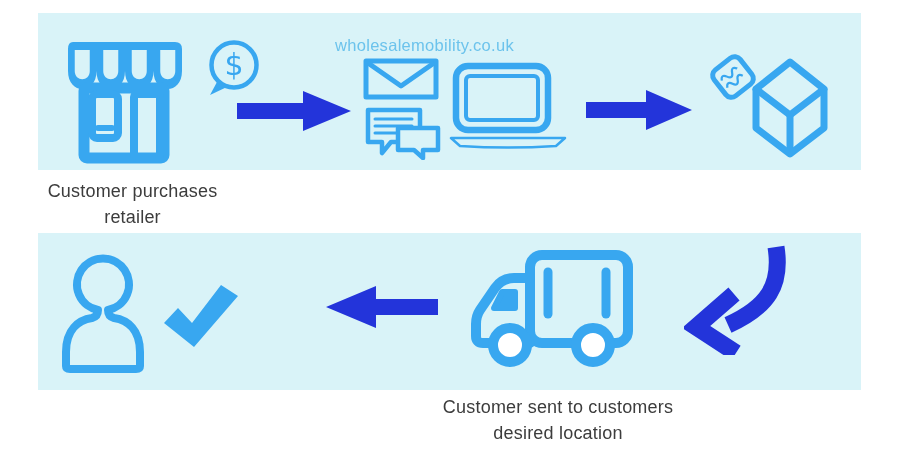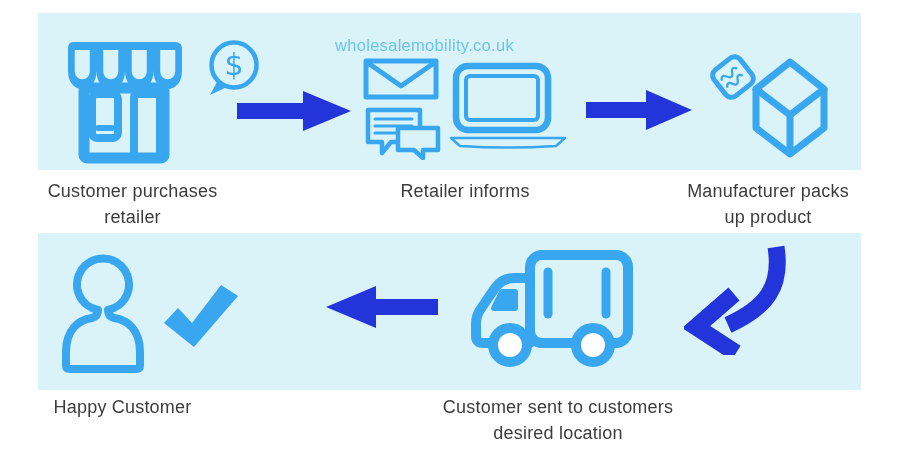--- a/index.html
+++ b/index.html
@@ -97,25 +97,20 @@
       <path d="M6 31 V70 L40 96 L74 70 V31"></path>
       <path d="M40 57 V96"></path>
     </g>
   </svg>
 
   <div class="label" style="left:30px;top:178px;width:205px">
     <div>Customer purchases</div>
     <div>retailer</div>
   </div>
   <div class="label" style="left:355px;top:178px;width:220px">
-    <div>Retailer informs</div>
-  </div>
-  <div class="label" style="left:658px;top:178px;width:220px">
-    <div>Manufacturer packs</div>
-    <div>up product</div>
   </div>
 
   <svg class="abs" style="left:56px;top:252px" width="92" height="122" viewBox="0 0 92 122">
     <path d="M10 114 V100 C10 78 22 68 36 66 C40 65 42 62 42 58 A26 26 0 1 1 52 58 C52 62 54 65 58 66 C72 68 84 78 84 100 V114 Q84 117 80 117 H14 Q10 117 10 114 Z" fill="none" stroke="#38a7f0" stroke-width="8" stroke-linejoin="round"></path>
   </svg>
 
   <svg class="abs" style="left:162px;top:283px" width="78" height="66" viewBox="0 0 78 66">
     <path d="M2 40 L16 25 L30 40 L59 2 L76 13 L32 64 Z" fill="#38a7f0"></path>
   </svg>
 
@@ -136,20 +131,19 @@
   </svg>
 
   <svg class="abs" style="left:684px;top:243px" width="112" height="112" viewBox="0 0 112 112">
     <g fill="none" stroke="#2334da" stroke-width="17">
       <path d="M92 4 C98 42 84 64 44 82"></path>
       <path d="M50 51 L12 84 L52 110" stroke-linejoin="miter"></path>
     </g>
   </svg>
 
   <div class="label" style="left:20px;top:394px;width:205px">
-    <div>Happy Customer</div>
   </div>
   <div class="label" style="left:430px;top:394px;width:256px">
     <div>Customer sent to customers</div>
     <div>desired location</div>
   </div>
 
 </div>
 
 </body></html>

